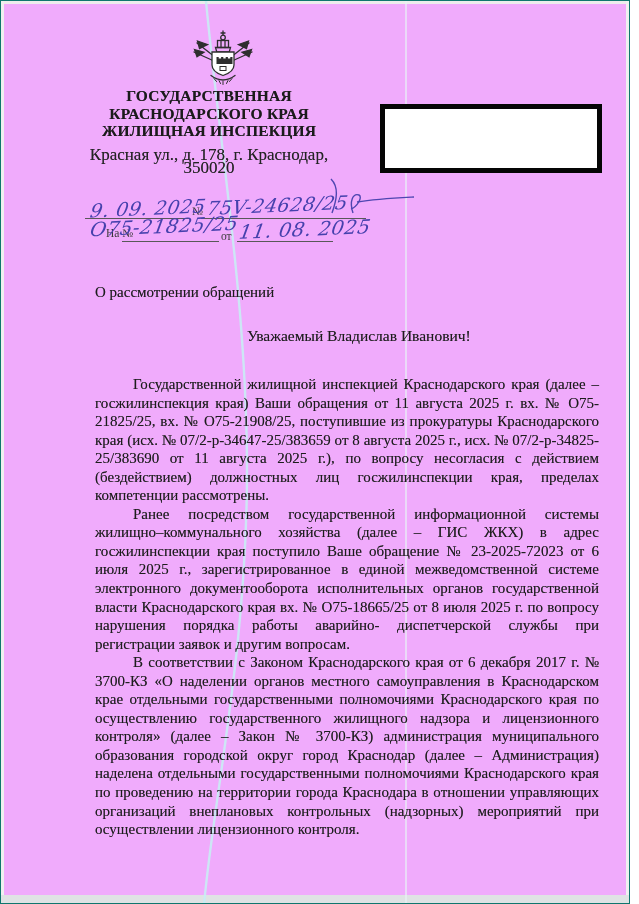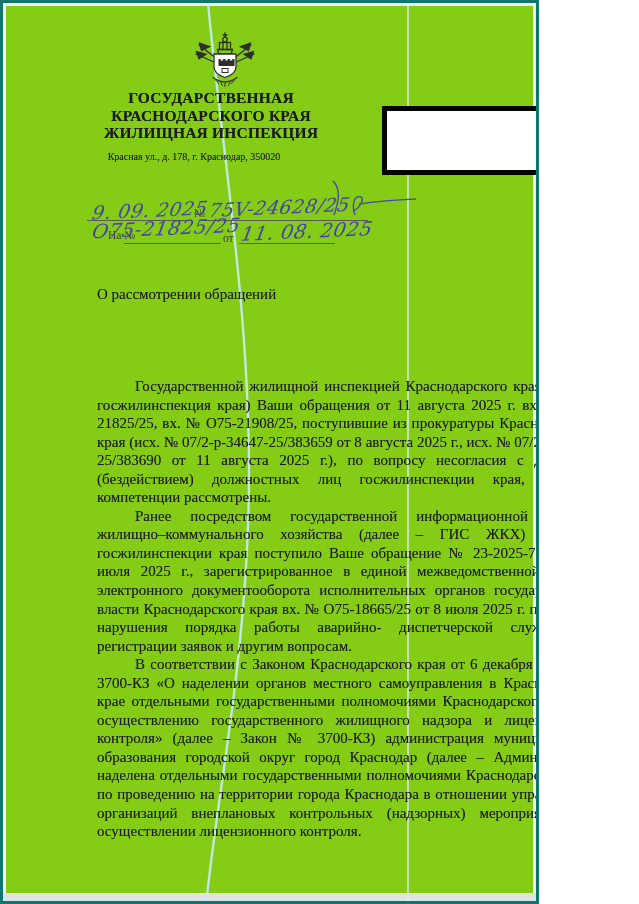--- a/index.html
+++ b/index.html
@@ -1,42 +1,42 @@
 <!DOCTYPE html>
 <html><head>
 <meta charset="utf-8">
 <style>
   html,body { margin:0; padding:0; background:#ffffff; }
   .page {
-    position:relative; width:539px; height:904px;
-    background:#84cc16;
+    position:relative; width:630px; height:904px;
+    background:#f0abfc;
     font-family:"Liberation Serif", serif;
     color:#1d1d1d;
     overflow:hidden;
     box-sizing:border-box;
-    border:3px solid #0f766e;
+    border:1px solid #0f766e;
   }
   .edge-top    { position:absolute; top:0; left:0; right:0; height:3px; background:#ededed; z-index:0; }
   .edge-left   { position:absolute; top:0; left:0; bottom:0; width:3px; background:#f0f0f0; z-index:0; }
   .edge-right  { position:absolute; top:0; right:0; bottom:0; width:3px; background:#f0f0f0; z-index:0; }
   .bottom-strip{ position:absolute; left:0; right:0; bottom:0; height:8px; background:#dfe3e4; z-index:0; }
 
   .artifacts { position:absolute; left:0; top:0; z-index:1; pointer-events:none; }
 
   .crest { position:absolute; left:190px; top:29px; width:64px; height:58px; z-index:2; }
 
   .org-block {
     position:absolute; left:68px; top:86px; width:280px; z-index:2;
     text-align:center; font-weight:700; font-size:15.5px; line-height:17.5px;
     letter-spacing:0.2px; color:#1b1b1b;
     text-shadow:0 0 0.35px rgba(25,25,25,0.55);
   }
   .addr-block {
-    position:absolute; left:51px; top:148px; width:280px; z-index:2;
-    text-align:center; font-size:10px; line-height:12.6px; color:#242424;
+    position:absolute; left:68px; top:148px; width:280px; z-index:2;
+    text-align:center; font-size:17px; line-height:12.6px; color:#242424;
     text-shadow:0 0 0.3px rgba(30,30,30,0.5);
   }
 
   .redaction {
     position:absolute; left:379px; top:103px; width:222px; height:69px;
     border:5px solid #050505; background:#ffffff; box-sizing:border-box; z-index:4;
   }
 
   .ref-label { position:absolute; font-size:11.5px; color:#3a3a3a; z-index:2; }
   .uline { position:absolute; height:1px; background:#585858; z-index:2; }
@@ -125,20 +125,21 @@
   <div class="uline" style="left:200px; top:217px; width:165px;"></div>
   <div class="uline" style="left:121px; top:240px; width:97px;"></div>
   <div class="uline" style="left:236px; top:240px; width:96px;"></div>
 
   <span class="hw" style="left:90px;  top:196px; font-size:19px;   color:#4641ad;">9. 09. 2025</span>
   <span class="hw" style="left:207px; top:193px; font-size:19px;   color:#4641ad;">75V-24628/25</span>
   <span class="hw" style="left:90px;  top:214px; font-size:19.5px; color:#4641ad;">О75-21825/25</span>
   <span class="hw" style="left:239px; top:217px; font-size:19.5px; color:#4641ad;">11. 08. 2025</span>
 
   <div class="subject">О рассмотрении обращений</div>
+  <div class="salutation">Уважаемый Владислав Иванович!</div>
 
   <div class="body-text">
     <p>Государственной жилищной инспекцией Краснодарского края (далее – госжилинспекция края) Ваши обращения от 11 августа 2025 г. вх. № О75-21825/25, вх. № О75-21908/25, поступившие из прокуратуры Краснодарского края (исх. № 07/2-р-34647-25/383659 от 8 августа 2025 г., исх. № 07/2-р-34825-25/383690 от 11 августа 2025 г.), по вопросу несогласия с действием (бездействием) должностных лиц госжилинспекции края, пределах компетенции рассмотрены.</p>
     <p>Ранее посредством государственной информационной системы жилищно–коммунального хозяйства (далее – ГИС ЖКХ) в адрес госжилинспекции края поступило Ваше обращение № 23-2025-72023 от 6 июля 2025 г., зарегистрированное в единой межведомственной системе электронного документооборота исполнительных органов государственной власти Краснодарского края вх. № О75-18665/25 от 8 июля 2025 г. по вопросу нарушения порядка работы аварийно- диспетчерской службы при регистрации заявок и другим вопросам.</p>
     <p>В соответствии с Законом Краснодарского края от 6 декабря 2017 г. № 3700-КЗ «О наделении органов местного самоуправления в Краснодарском крае отдельными государственными полномочиями Краснодарского края по осуществлению государственного жилищного надзора и лицензионного контроля» (далее – Закон № 3700-КЗ) администрация муниципального образования городской округ город Краснодар (далее – Администрация) наделена отдельными государственными полномочиями Краснодарского края по проведению на территории города Краснодара в отношении управляющих организаций внеплановых контрольных (надзорных) мероприятий при осуществлении лицензионного контроля.</p>
   </div>
 
 </div>
 
 </body></html>

